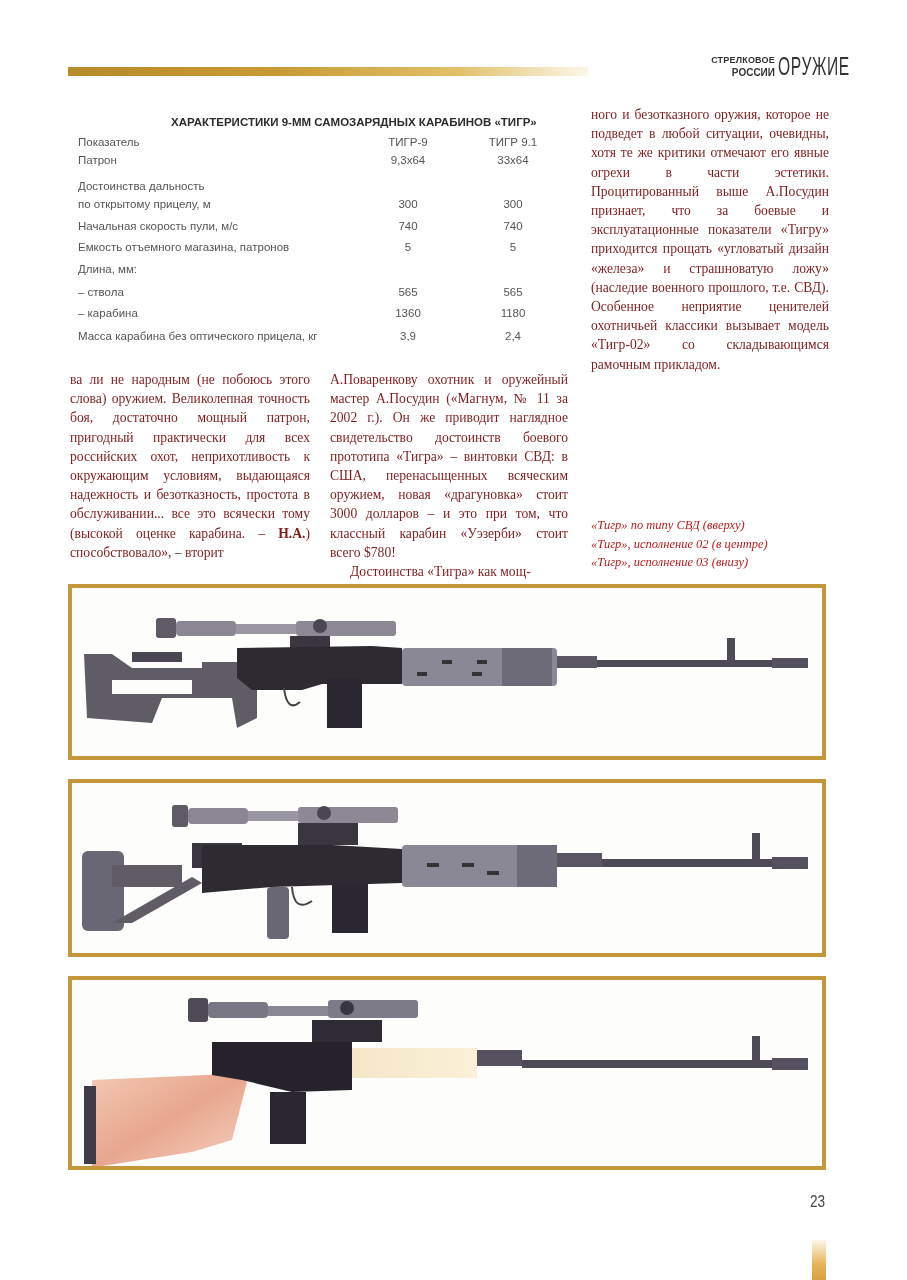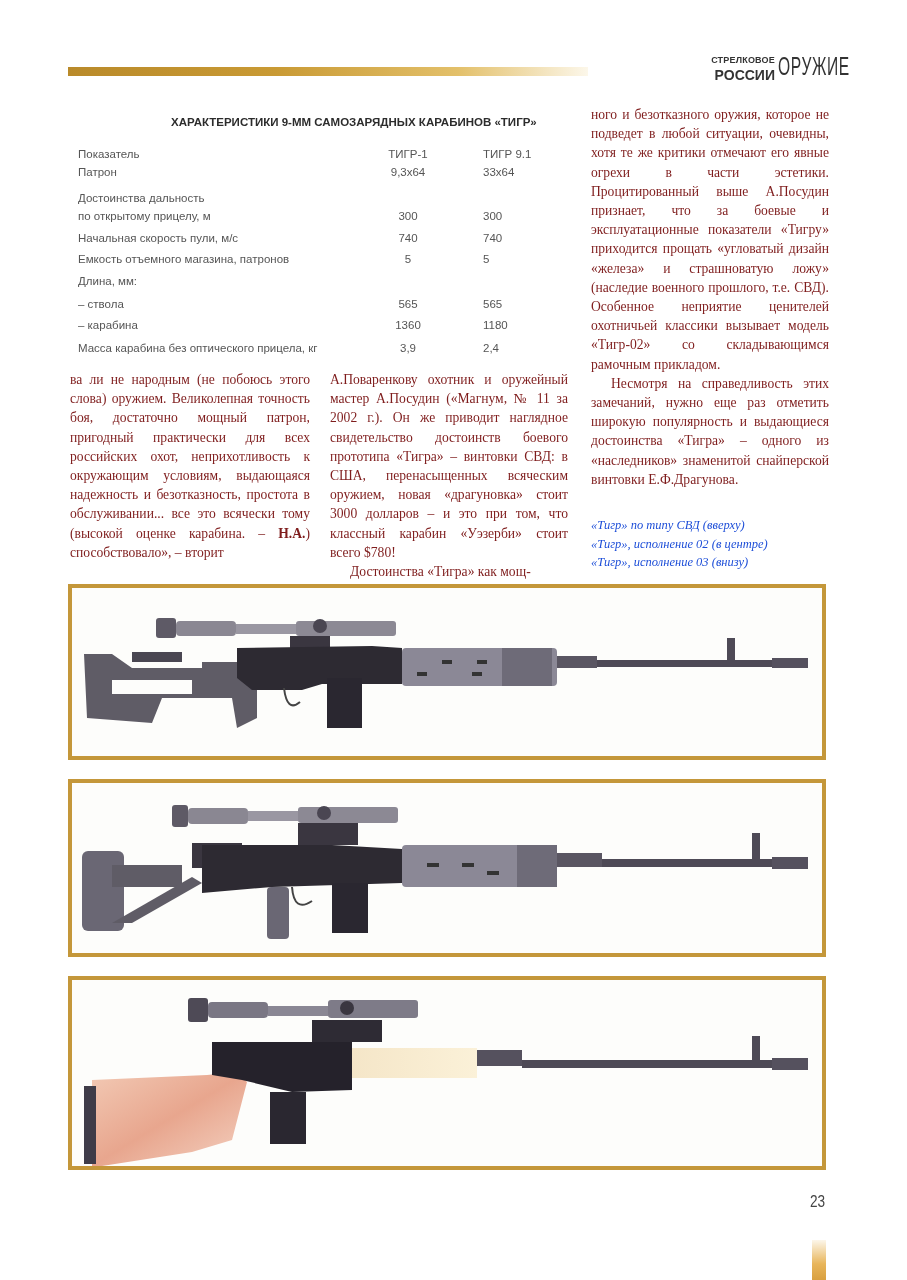--- a/index.html
+++ b/index.html
@@ -2,37 +2,37 @@
 <html><head>
 <meta charset="utf-8">
 <style>
   html, body { margin:0; padding:0; background:#fff; }
   body { width:907px; height:1280px; position:relative; overflow:hidden; font-family:"Liberation Serif", serif; color:#3a3a3a; }
 
   .topbar { position:absolute; left:68px; top:67px; width:520px; height:9px;
     background:linear-gradient(90deg,#b98a2a 0%,#c99a34 40%,#e3c06a 75%,rgba(240,215,150,0.2) 100%); }
   .logo { position:absolute; left:700px; top:52px; width:135px; height:30px; }
   .logo .l1 { position:absolute; right:60px; top:3px; font-family:"Liberation Sans",sans-serif; font-weight:bold; font-size:9px; color:#333; letter-spacing:0.2px; }
-  .logo .l2 { position:absolute; right:60px; top:15px; font-family:"Liberation Sans",sans-serif; font-weight:bold; font-size:14px; color:#333;margin-left:23px; }
+  .logo .l2 { position:absolute; right:60px; top:15px; font-family:"Liberation Sans",sans-serif; font-weight:bold; font-size:10px; color:#333;margin-left:23px; }
   .logo .big { position:absolute; left:78px; top:0px; font-family:"Liberation Sans",sans-serif; font-size:26px; line-height:28px; color:#333; transform:scaleX(0.6); transform-origin:left; letter-spacing:1px; }
 
   .table-title { position:absolute; left:171px; top:108px; font-family:"Liberation Sans",sans-serif; font-weight:bold; font-size:11.5px; color:#2c2c2c; white-space:nowrap;margin-top:8px; }
   .spec { position:absolute; left:78px; top:136px; width:480px; font-family:"Liberation Sans",sans-serif; font-size:11.5px; color:#555; }
-  .spec .row { position:absolute; left:0; width:480px; height:16px;margin-top:12px; }
+  .spec .row { position:absolute; left:0; width:480px; height:16px; }
   .spec .lab { position:absolute; left:0; white-space:nowrap; }
   .spec .c1 { position:absolute; left:300px; width:60px; text-align:center; }
-  .spec .c2 { position:absolute; left:405px; width:60px; }
+  .spec .c2 { position:absolute; left:405px; width:60px; text-align:center; }
 
   .col { position:absolute; font-size:13.6px; line-height:19.2px; color:#7f1d1d; text-align:justify; }
   .col p { margin:0; }
   .col .ind { text-indent:20px; }
   .col1 { left:70px; top:370px; width:240px; }
   .col2 { left:330px; top:370px; width:238px; }
   .col3 { left:591px; top:105px; width:238px; }
-  .caps { position:absolute; left:591px; top:516px; width:240px; font-style:italic; font-size:12.5px; line-height:18.5px; color:#1d4ed8; }
+  .caps { position:absolute; left:591px; top:516px; width:240px; font-style:italic; font-size:12.5px; line-height:18.5px; color:#b91c1c; }
 
   .photo { position:absolute; left:68px; width:758px; border:4px solid #c4973a; box-sizing:border-box; background:#fdfdfb; }
   .photo svg { position:absolute; left:0; top:0; }
   .p1 { top:584px; height:176px; }
   .p2 { top:779px; height:178px; }
   .p3 { top:976px; height:194px; }
 
   .pagenum { position:absolute; left:808px; top:1192px; font-family:"Liberation Sans",sans-serif; font-size:17px; color:#444; transform:scaleX(0.8); }
   .bottombar { position:absolute; left:812px; top:1240px; width:14px; height:40px;
     background:linear-gradient(180deg,rgba(240,210,150,0.2),#e8b55a 60%,#d9a040); }
@@ -46,21 +46,21 @@
   <span class="l1">СТРЕЛКОВОЕ</span>
   <span class="l2">РОССИИ</span>
   <span class="big">ОРУЖИЕ</span>
 </div>
 
 <div class="table-title">ХАРАКТЕРИСТИКИ 9-ММ САМОЗАРЯДНЫХ КАРАБИНОВ «ТИГР»</div>
 
 <div class="spec">
   <div class="row" style="top:0px">
     <span class="lab">Показатель</span>
-    <span class="c1">ТИГР-1</span>
+    <span class="c1">ТИГР-9</span>
     <span class="c2">ТИГР 9.1</span>
   </div>
   <div class="row" style="top:18px">
     <span class="lab">Патрон</span>
     <span class="c1">9,3х64</span>
     <span class="c2">33х64</span>
   </div>
   <div class="row" style="top:44px">
     <span class="lab">Достоинства дальность</span>
   </div>
@@ -103,21 +103,20 @@
   <p><span>ва ли не народным (не побоюсь этого слова) оружием. Великолепная точность боя, достаточно мощный патрон, пригодный практически для всех российских охот, неприхотливость к окружающим условиям, выдающаяся надежность и безотказность, простота в обслуживании... все это всячески тому (высокой оценке карабина. –</span> <b>Н.А.</b><span>) способствовало», – вторит</span></p>
 </div>
 
 <div class="col col2">
   <p>А.Поваренкову охотник и оружейный мастер А.Посудин («Магнум, № 11 за 2002 г.). Он же приводит наглядное свидетельство достоинств боевого прототипа «Тигра» – винтовки СВД: в США, перенасыщенных всяческим оружием, новая «драгуновка» стоит 3000 долларов – и это при том, что классный карабин «Уэзерби» стоит всего $780!</p>
   <p class="ind">Достоинства «Тигра» как мощ-</p>
 </div>
 
 <div class="col col3">
   <p>ного и безотказного оружия, которое не подведет в любой ситуации, очевидны, хотя те же критики отмечают его явные огрехи в части эстетики. Процитированный выше А.Посудин признает, что за боевые и эксплуатационные показатели «Тигру» приходится прощать «угловатый дизайн «железа» и страшноватую ложу» (наследие военного прошлого, т.е. СВД). Особенное неприятие ценителей охотничьей классики вызывает модель «Тигр-02» со складывающимся рамочным прикладом.</p>
-  <p class="ind">Несмотря на справедливость этих замечаний, нужно еще раз отметить широкую популярность и выдающиеся достоинства «Тигра» – одного из «наследников» знаменитой снайперской винтовки Е.Ф.Драгунова.</p>
 </div>
 
 <div class="caps">
   <div>«Тигр» по типу СВД (вверху)</div>
   <div>«Тигр», исполнение 02 (в центре)</div>
   <div>«Тигр», исполнение 03 (внизу)</div>
 </div>
 
 <div class="photo p1">
   <svg width="750" height="168" viewBox="0 0 750 168">

